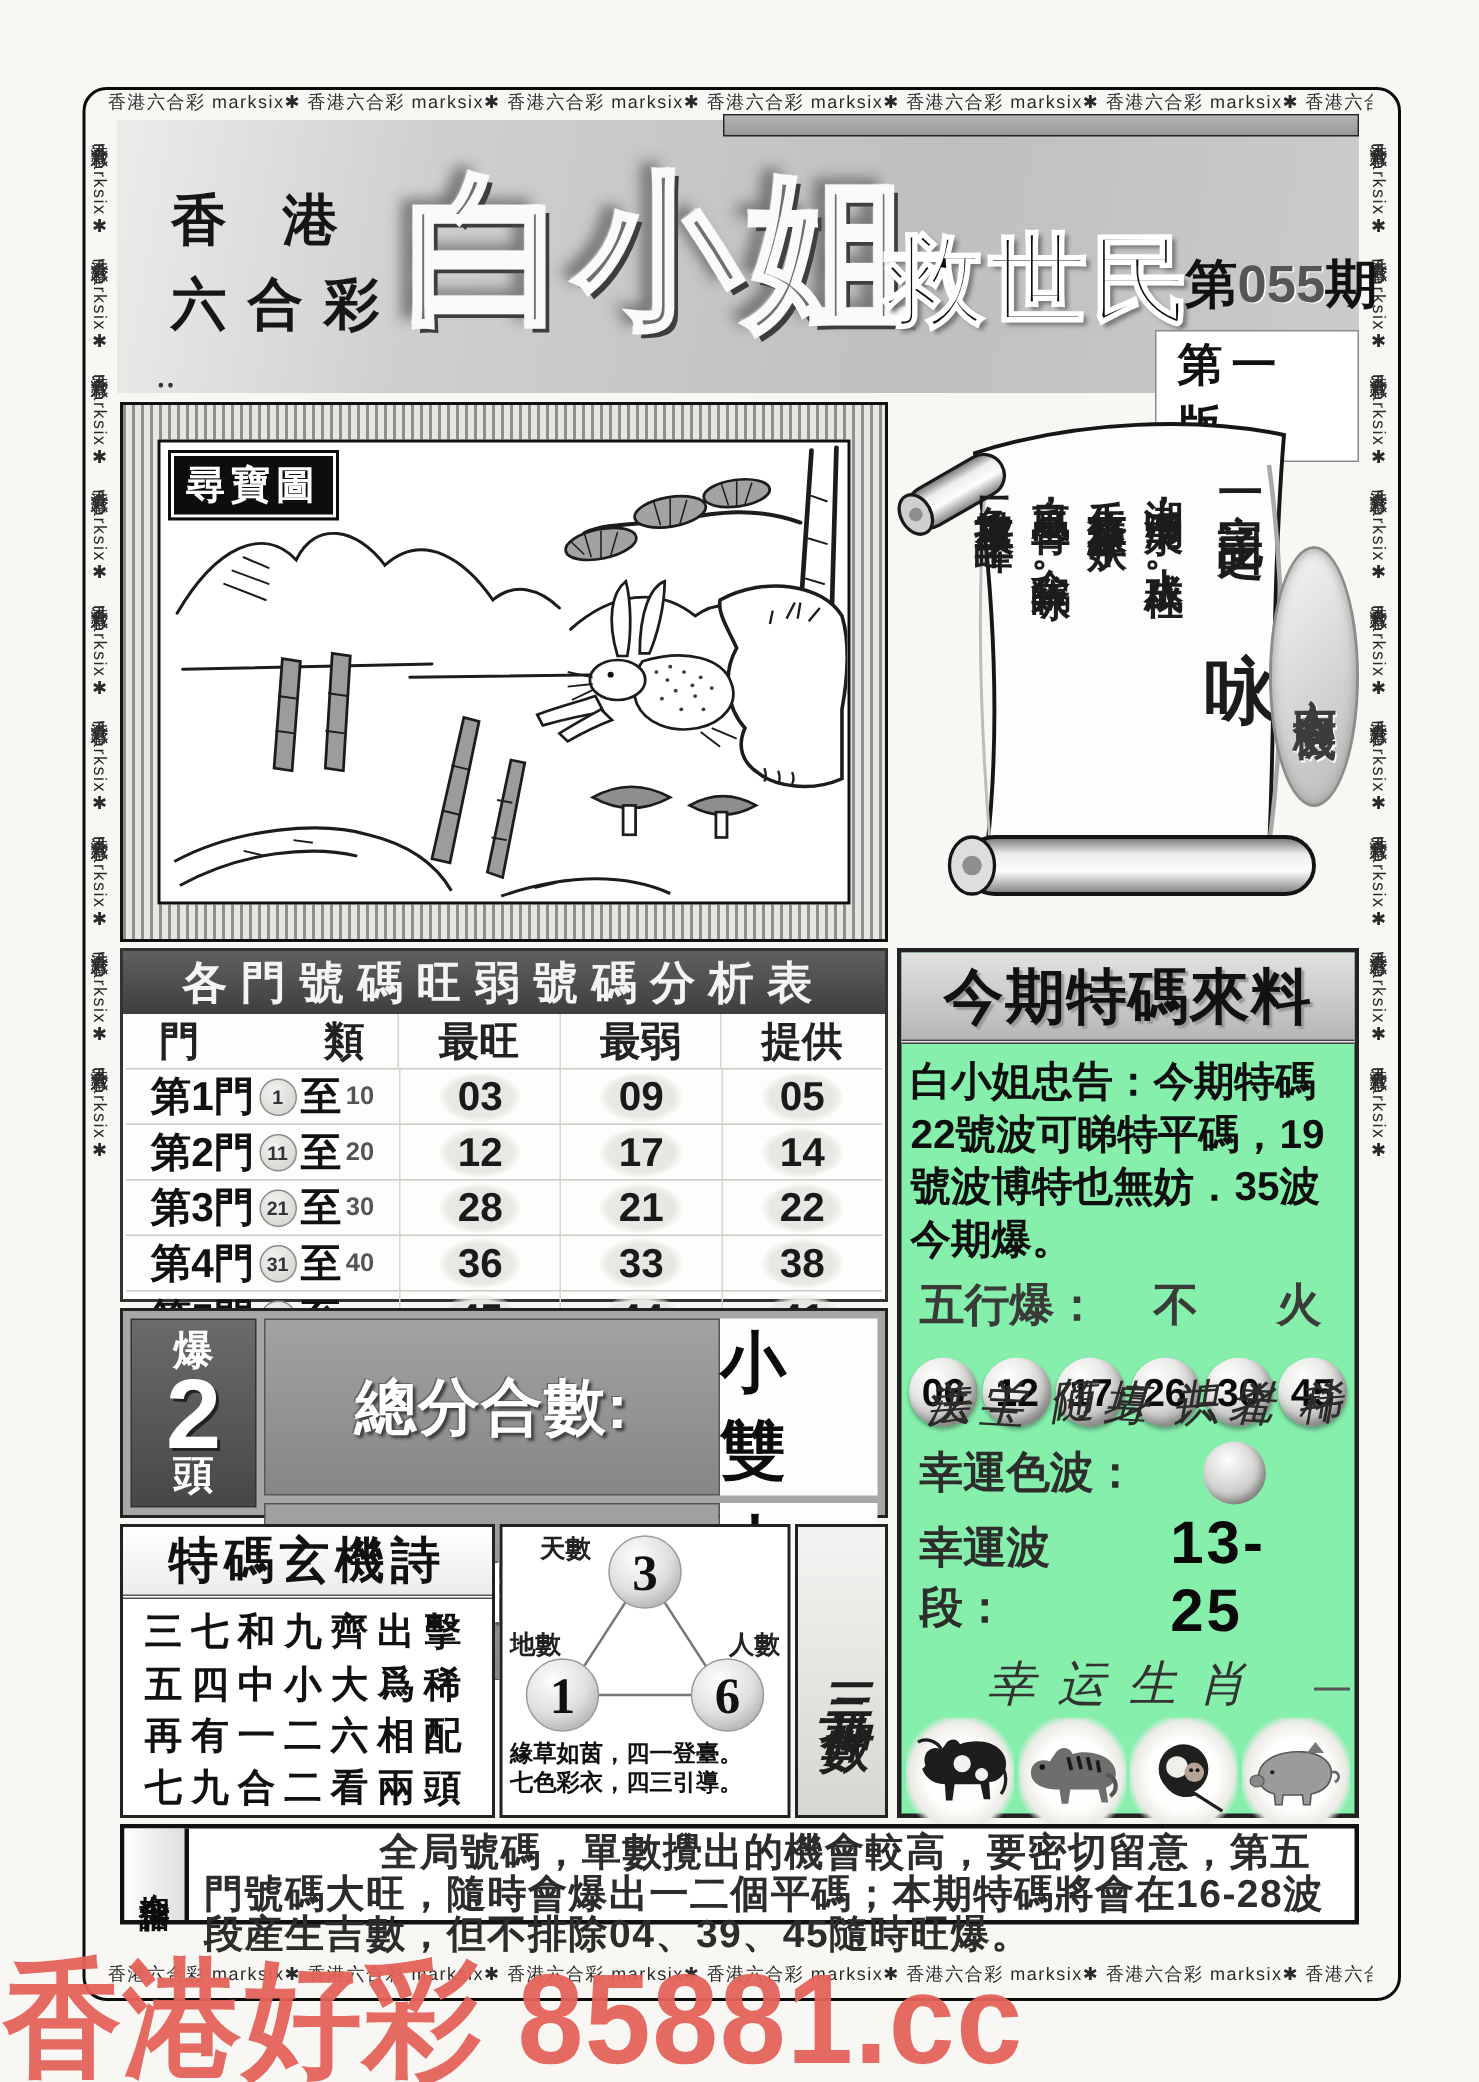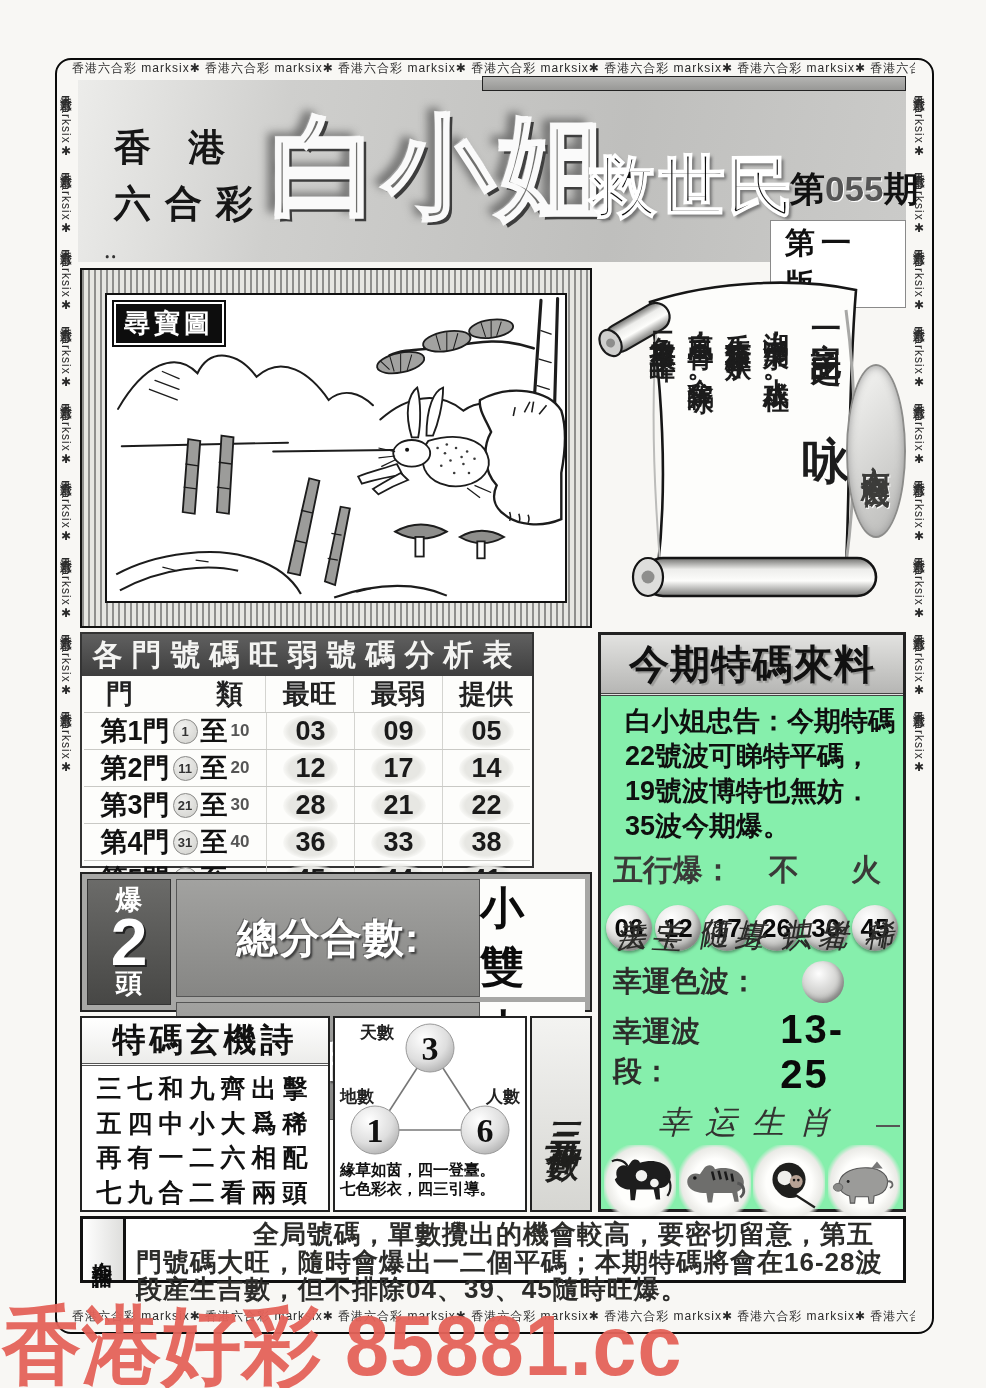--- a/index.html
+++ b/index.html
@@ -50,21 +50,21 @@
   .scol{font-size:26px;line-height:1.18;letter-spacing:4px;margin-left:7px;}
   .scol-first{font-size:30px;letter-spacing:6px;}
   .scol .bigchar{font-size:48px;margin-top:14px;letter-spacing:0;}
   .mystery-oval{position:absolute;right:0px;top:96px;width:56px;height:170px;border-radius:50%;
                 background:linear-gradient(135deg,#f7f7f5,#b9b9b7);border:2px solid #8c8c8a;
                 box-shadow:inset 0 0 8px #999;display:flex;align-items:center;justify-content:center;}
   .mystery-text{writing-mode:vertical-rl;text-orientation:upright;font-size:29px;font-weight:bold;color:#3c3c3a;
                 letter-spacing:4px;text-shadow:1px 1px 0 #fff;}
 
   
-  .table-box{left:80px;top:632px;width:454px;height:236px;border:2px solid #333;box-sizing:border-box;
+  .table-box{left:80px;top:632px;width:512px;height:236px;border:2px solid #333;box-sizing:border-box;
              background:#fdfdfb;display:flex;flex-direction:column;}
   .tb-title{height:42px;flex:none;background:linear-gradient(#606060,#3e3e3e);color:#f4f4f2;
             font-size:30px;font-weight:bold;letter-spacing:9px;}
   .tb-grid{flex:1;display:flex;flex-direction:column;padding:0 2px;}
   .tb-row{flex:1;display:flex;border-bottom:1px solid #c9c9c5;}
   .tb-row:last-child{border-bottom:none;}
   .tb-c{display:flex;align-items:center;justify-content:center;border-right:1px solid #d4d4d0;}
   .tb-c:last-child{border-right:none;}
   .c-door{width:182px;}
   .c-val{flex:1;}
@@ -107,21 +107,21 @@
   .sanyuan{left:530px;top:1016px;width:62px;height:196px;border:2px solid #222;box-sizing:border-box;
            background:linear-gradient(180deg,#f3f3f1,#d6d6d2);display:flex;align-items:center;justify-content:center;}
   .sy-text{writing-mode:vertical-rl;text-orientation:upright;font-family:"Liberation Serif",serif;font-style:italic;
            font-size:33px;font-weight:bold;letter-spacing:9px;color:#1f1f1d;}
 
   
   .news-box{left:598px;top:632px;width:308px;height:580px;border:3px solid #222;box-sizing:border-box;
             background:#86efac;display:flex;flex-direction:column;}
   .news-title{height:58px;flex:none;background:linear-gradient(#e2e2e0,#b6b6b4);border-bottom:3px double #444;
               font-size:40px;font-weight:bold;letter-spacing:1px;text-shadow:2px 2px 1px #9a9a98;}
-  .news-advice{padding:8px 6px 2px;font-size:27px;font-weight:bold;line-height:1.3;color:#0f0f0f;margin-left:18px;}
+  .news-advice{padding:8px 6px 2px;font-size:27px;font-weight:bold;line-height:1.3;color:#0f0f0f;}
   .wuxing{display:flex;align-items:center;padding:4px 12px 0;font-size:30px;font-weight:bold;color:#3a3a38;}
   .wuxing .v1{margin-left:36px;}
   .wuxing .v2{margin-left:52px;}
   .callig{display:flex;justify-content:space-between;padding:4px 12px 0;}
   .cal-col{writing-mode:vertical-rl;text-orientation:upright;font-family:"Liberation Serif",serif;font-style:italic;
            font-size:30px;color:#2b2b29;line-height:1;letter-spacing:2px;}
   .cal-col:nth-child(odd){transform:rotate(-4deg);}
   .cal-col:nth-child(even){transform:rotate(3deg);}
   .balls{display:flex;justify-content:space-between;padding:6px 5px 2px;}
   .ball{width:46px;height:46px;border-radius:50%;

